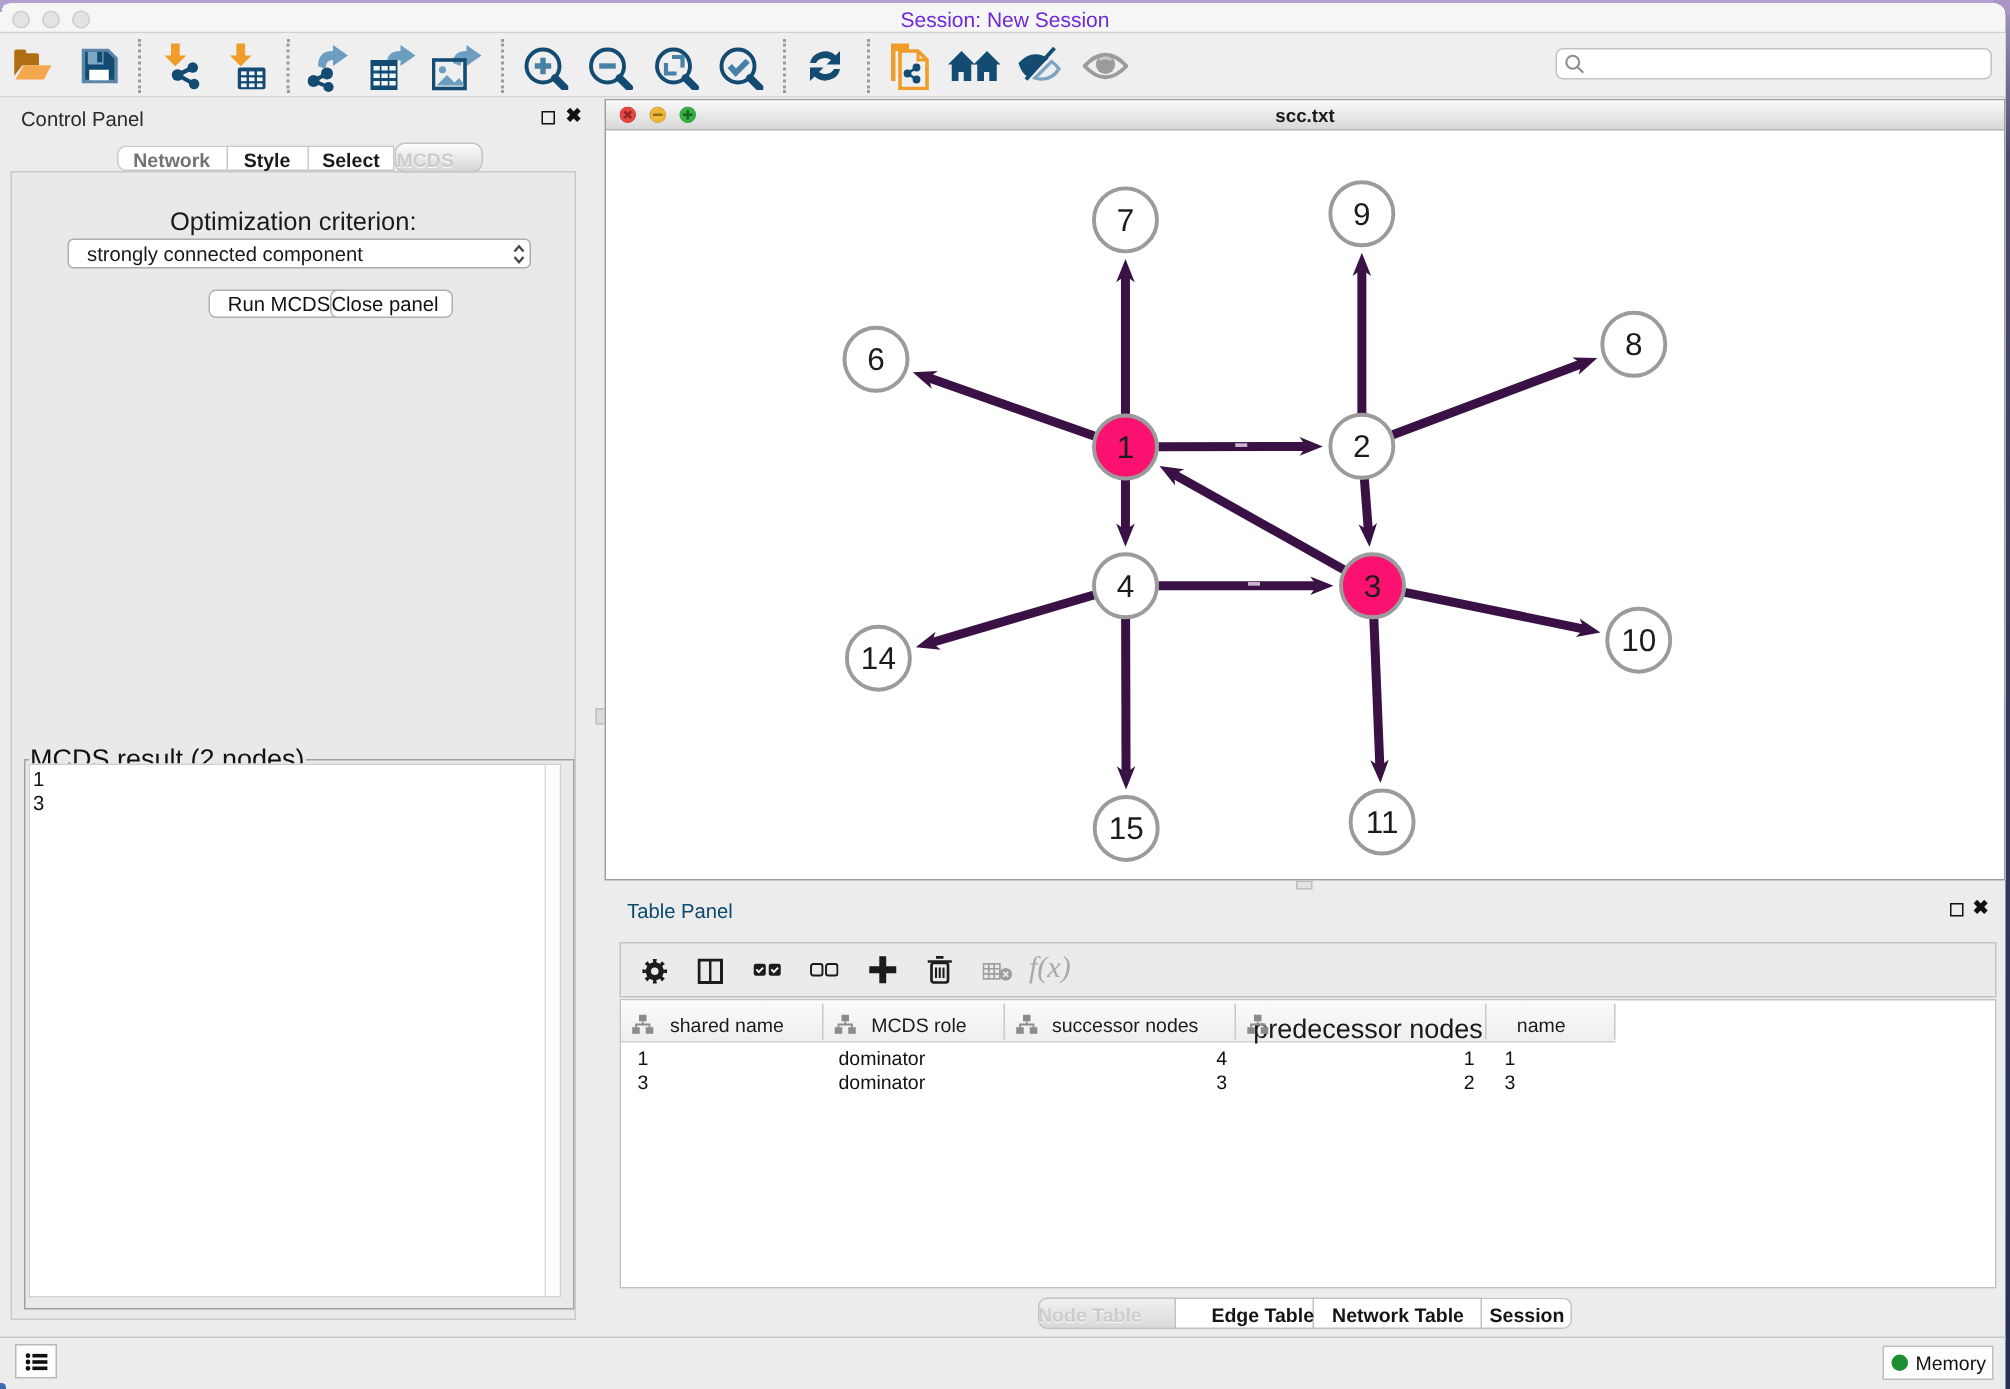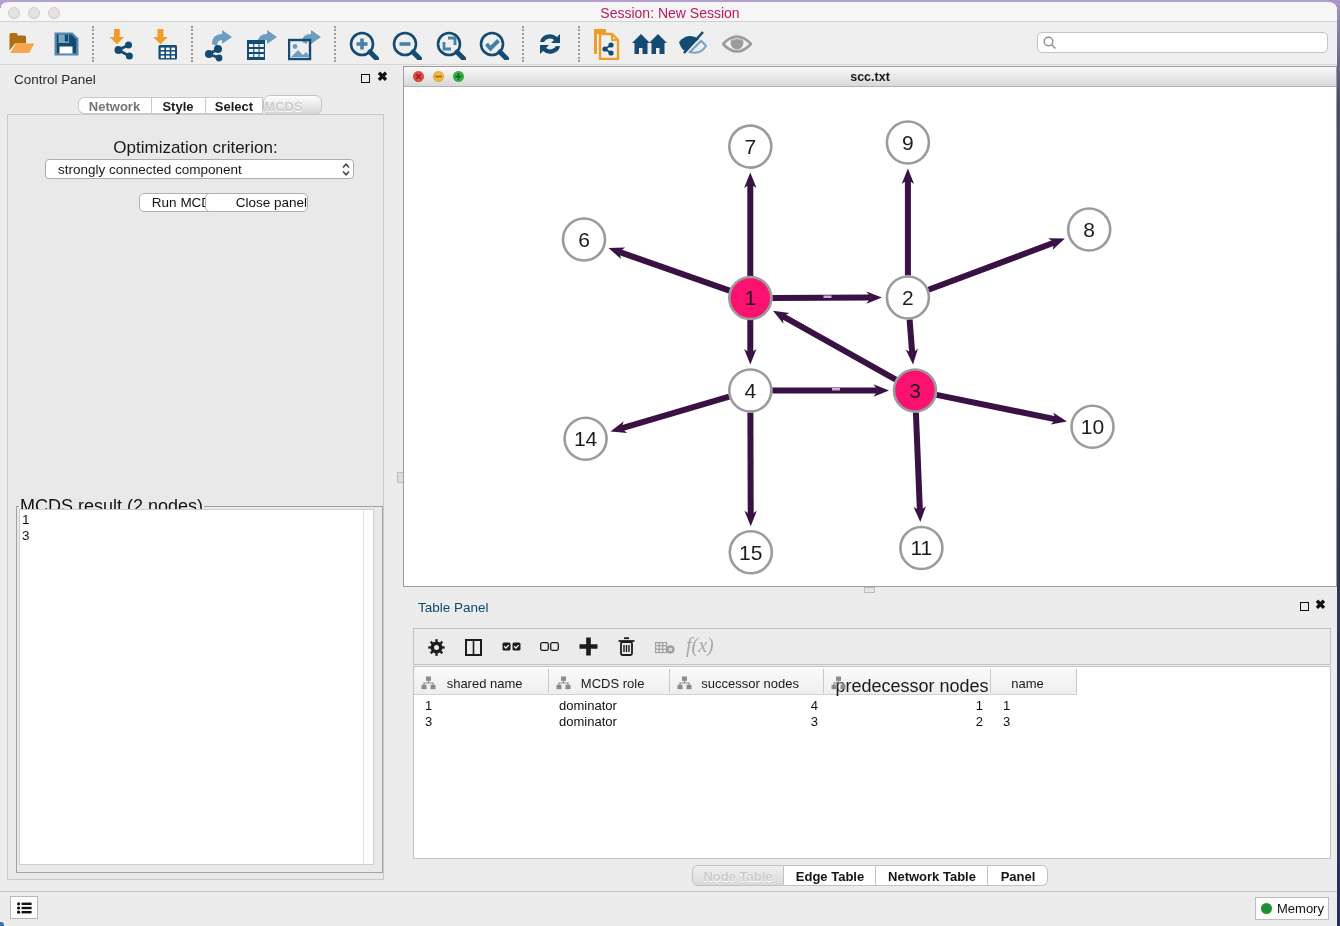--- a/index.html
+++ b/index.html
@@ -8,21 +8,21 @@
 <body>
 
 <div class="abs" style="left:0;top:0;width:1340px;height:3px;background:#b2a0ce;"></div>
 <div class="abs" style="left:0;top:2px;width:1337px;height:20px;background:#f6f6f6;border-bottom:1px solid #d0d0d0;border-radius:8px 8px 0 0;"></div>
 <div class="abs" style="left:0;top:0;width:8px;height:8px;background:radial-gradient(circle at 8px 8px,transparent 7px,#b2a0ce 7px);"></div>
 <div class="abs" style="left:1329px;top:0;width:11px;height:10px;background:radial-gradient(circle at 0px 10px,transparent 8px,#a996c6 8px);"></div>
 <div class="abs" style="left:1337px;top:10px;width:3px;height:916px;background:linear-gradient(180deg,#9c90b9,#4a4a6e 10%,#343b61 45%,#233058 100%);"></div>
 <div class="abs" style="left:8px;top:7px;width:12px;height:12px;border-radius:50%;background:#e4e2e2;border:1px solid #cecccc;"></div>
 <div class="abs" style="left:28px;top:7px;width:12px;height:12px;border-radius:50%;background:#e4e2e2;border:1px solid #cecccc;"></div>
 <div class="abs" style="left:48px;top:7px;width:12px;height:12px;border-radius:50%;background:#e4e2e2;border:1px solid #cecccc;"></div>
-<div class="abs" style="left:0;top:5px;width:1340px;height:15px;text-align:center;font-size:14px;color:#be185d;">Session: New Session</div>
+<div class="abs" style="left:0;top:5px;width:1340px;height:15px;text-align:center;font-size:14px;color:#6d28d9;">Session: New Session</div>
 
 <div class="abs" style="left:0;top:22px;width:1337px;height:43px;background:#efefef;border-bottom:1px solid #d6d6d6;"></div>
 
 <svg class="ic" style="left:8px;top:31px;" width="28" height="24" viewBox="0 0 28 24">
  <path d="M1.5 19.5 V3.5 Q1.5 2 3 2 H8 Q9.5 2 9.5 3.5 V4.5 H16.5 Q18 4.5 18 6 V12.5 H7 Z" fill="#b06e12"></path>
  <path d="M7.8 12.5 H26.3 L21.3 22 H2.3 Z" fill="#f4a74c"></path>
 </svg>
 
 <svg class="ic" style="left:54px;top:32px;" width="25" height="24" viewBox="0 0 25 24">
  <path d="M0.5 0.5 h18 l6 6 v17 h-24 Z" fill="#5b87ab"></path>
@@ -176,21 +176,21 @@
 <div class="abs" style="left:263px;top:99px;width:41px;height:14px;text-align:center;font-size:13px;font-weight:bold;color:#ccc;text-shadow:0 1px 0 #fff;">MCDS</div>
 
 <div class="abs" style="left:7px;top:138px;width:377px;height:15px;text-align:center;font-size:17px;color:#1a1a1a;">Optimization criterion:</div>
 <div class="abs" style="left:45px;top:159px;width:309px;height:20px;background:#fff;border:1px solid #acacac;border-radius:4px;"></div>
 <div class="abs" style="left:58px;top:162px;font-size:13.5px;color:#1a1a1a;">strongly connected component</div>
 <svg class="abs" style="left:341px;top:163px;" width="10" height="13" viewBox="0 0 10 13">
  <path d="M2 4.6 L5 1.2 L8 4.6" fill="none" stroke="#444" stroke-width="1.5"></path>
  <path d="M2 8.4 L5 11.8 L8 8.4" fill="none" stroke="#444" stroke-width="1.5"></path>
 </svg>
 <div class="abs" style="left:95px;top:193px;width:94px;height:19px;background:#fff;border:1px solid #b0b0b0;border-radius:5px;text-align:center;font-size:13.5px;color:#111;line-height:17px;margin-left:44px;">Run MCDS</div>
-<div class="abs" style="left:205px;top:193px;width:103px;height:19px;background:#fff;border:1px solid #b0b0b0;border-radius:5px;text-align:right;font-size:13.5px;color:#111;line-height:17px;">Close panel</div>
+<div class="abs" style="left:220px;top:193px;width:82px;height:19px;background:#fff;border:1px solid #b0b0b0;border-radius:5px;text-align:left;font-size:13.5px;color:#111;line-height:17px;">Close panel</div>
 
 <fieldset class="abs" style="left:16px;top:496px;width:367px;height:377px;border:1px solid #a2a2a2;background:#e9e9e9;">
 <legend style="font-size:18px;color:#111;margin-left:2px;padding:0 1px;">MCDS result (2 nodes)</legend>
 </fieldset>
 <div class="abs" style="left:19px;top:509px;width:355px;height:356px;background:#fff;border:1px solid #cfcfcf;"></div>
 <div class="abs" style="left:363px;top:510px;width:10px;height:354px;background:#fdfdfd;border-left:1px solid #dedede;"></div>
 <div class="abs" style="left:22px;top:512px;font-size:13.5px;color:#111;line-height:16px;">1<br>3</div>
 
 <div class="abs" style="left:0;top:891px;width:1337px;height:1px;background:#c6c6c6;"></div>
 <div class="abs" style="left:10px;top:896px;width:28px;height:23px;background:#fdfdfd;border:1px solid #b9b9b9;"></div>
@@ -381,21 +381,21 @@
 <div class="abs" style="left:425px;top:714px;font-size:13px;color:#111;">3</div>
 <div class="abs" style="left:559px;top:714px;font-size:13px;color:#111;">dominator</div>
 <div class="abs" style="left:700px;top:714px;width:118px;text-align:right;font-size:13px;color:#111;">3</div>
 <div class="abs" style="left:860px;top:714px;width:123px;text-align:right;font-size:13px;color:#111;">2</div>
 <div class="abs" style="left:1003px;top:714px;font-size:13px;color:#111;">3</div>
 
 <div class="abs" style="left:692px;top:865px;width:92px;height:21px;background:linear-gradient(#f0f0f0,#dadada);border:1px solid #c2c2c2;border-radius:6px 0 0 6px;"></div>
 <div class="abs" style="left:784px;top:865px;width:92px;height:21px;background:#fff;border:1px solid #c2c2c2;border-left:none;"></div>
 <div class="abs" style="left:876px;top:865px;width:112px;height:21px;background:#fff;border:1px solid #c2c2c2;border-left:none;"></div>
 <div class="abs" style="left:988px;top:865px;width:60px;height:21px;background:#fff;border:1px solid #c2c2c2;border-left:none;border-radius:0 6px 6px 0;"></div>
-<div class="abs" style="left:692px;top:869px;width:92px;text-align:center;font-size:13px;font-weight:bold;color:#ccc;text-shadow:0 1px 0 #fff;">Node Table</div>
-<div class="abs" style="left:784px;top:869px;width:92px;text-align:center;font-size:13px;font-weight:bold;color:#151515;">Edge Table</div>
+<div class="abs" style="left:692px;top:869px;width:92px;font-size:13px;font-weight:bold;color:#ccc;text-shadow:0 1px 0 #fff;">Node Table</div>
+<div class="abs" style="left:784px;top:869px;width:92px;text-align:right;font-size:13px;font-weight:bold;color:#151515;">Edge Table</div>
 <div class="abs" style="left:876px;top:869px;width:112px;text-align:center;font-size:13px;font-weight:bold;color:#151515;">Network Table</div>
-<div class="abs" style="left:988px;top:869px;width:60px;text-align:center;font-size:13px;font-weight:bold;color:#151515;">Panel</div>
+<div class="abs" style="left:988px;top:869px;width:60px;text-align:center;font-size:13px;font-weight:bold;color:#151515;">Session</div>
 
 <div class="abs" style="left:1255px;top:897px;width:74px;height:23px;background:#fdfdfd;border:1px solid #bdbdbd;"></div>
 <div class="abs" style="left:1261px;top:903px;width:11px;height:11px;border-radius:50%;background:#1e8e34;"></div>
 <div class="abs" style="left:1277px;top:901px;font-size:13px;color:#111;">Memory</div>
 <div class="abs" style="left:0;top:922px;width:4px;height:4px;background:#3a6cb0;border-radius:0 3px 0 0;"></div>
 
 </body></html>

